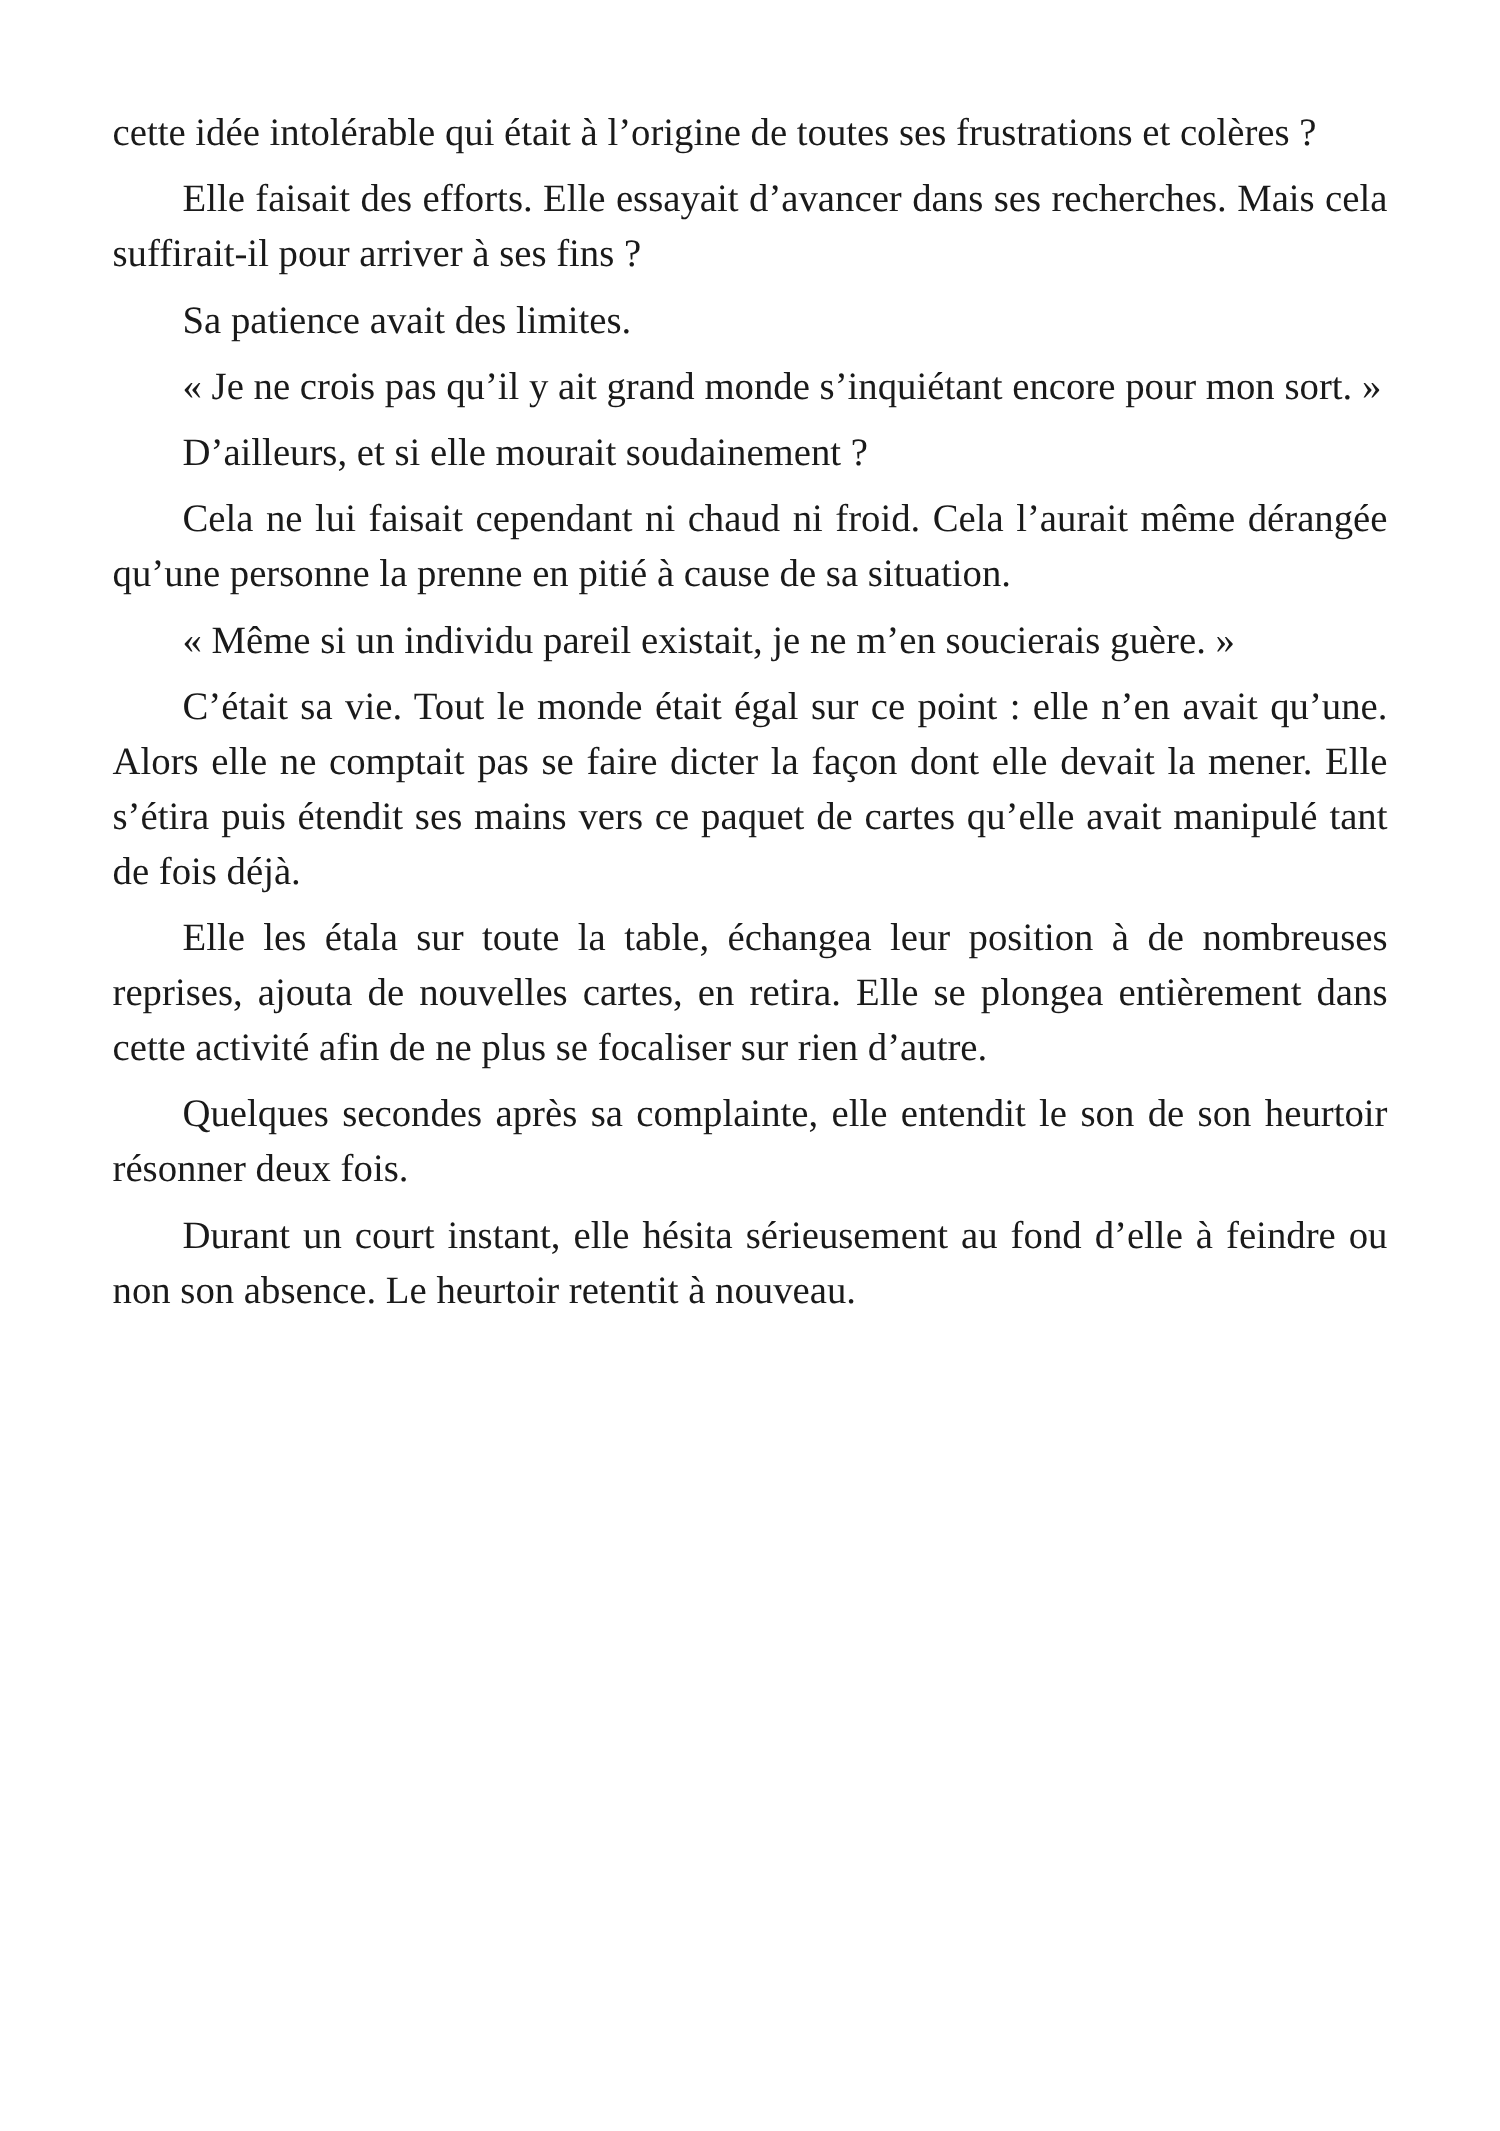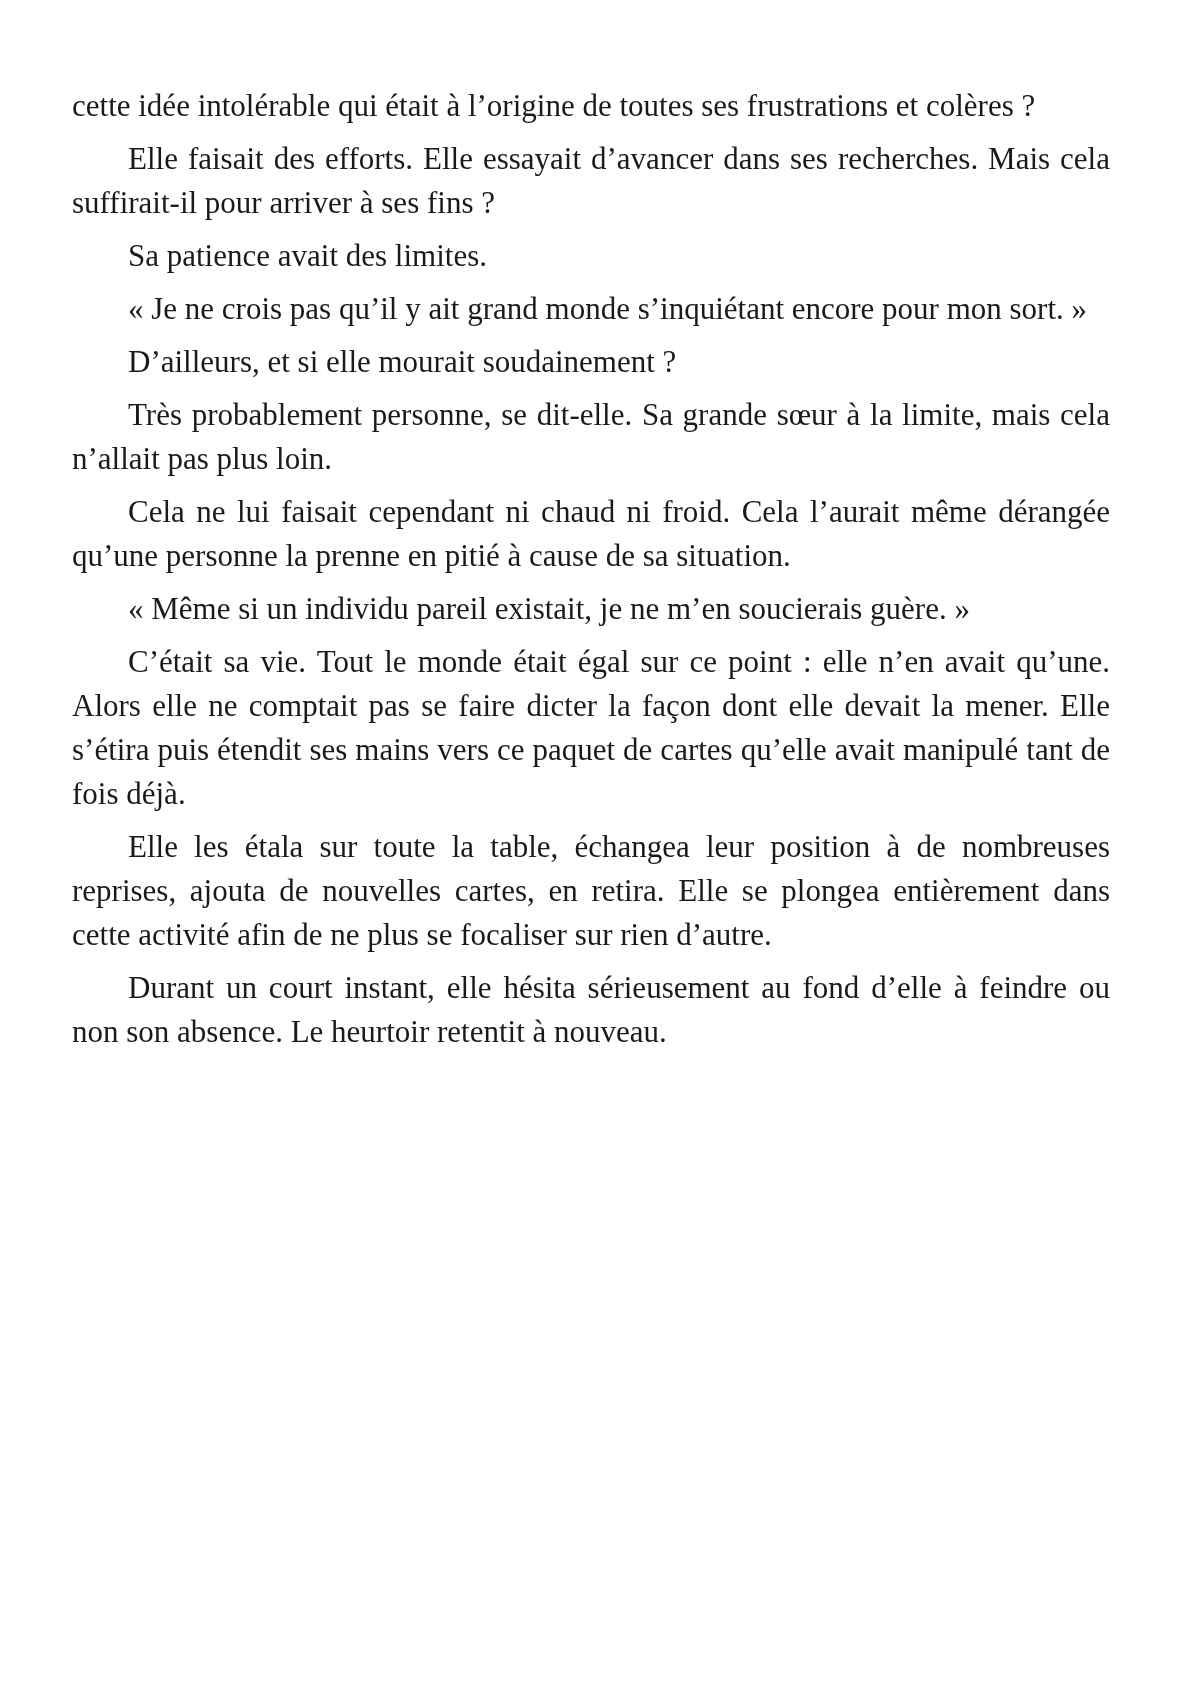--- a/index.html
+++ b/index.html
@@ -10,21 +10,21 @@
   .page {
     position: relative;
     box-sizing: border-box;
     width: 1200px;
     height: 1705px;
     background: #ffffff;
     overflow: hidden;
   }
   .text-block {
     box-sizing: border-box;
-    padding: 84px 90px 0 72px;
+    padding: 84px 90px 0 90px;
     font-family: "Liberation Serif", "DejaVu Serif", serif;
     font-size: 31px;
     line-height: 44px;
     color: #1a1a1a;
     text-align: justify;
     text-rendering: optimizeLegibility;
   }
   .text-block p {
     margin: 9px 0 0 0;
     padding: 0;
@@ -42,20 +42,20 @@
 </head>
 <body>
 
 <div class="page">
   <div class="text-block">
     <p class="flush">cette idée intolérable qui était à l’origine de toutes ses frustrations et colères&nbsp;?</p>
     <p class="indent">Elle faisait des efforts. Elle essayait d’avancer dans ses recherches. Mais cela suffirait-il pour arriver à ses fins&nbsp;?</p>
     <p class="indent">Sa patience avait des limites.</p>
     <p class="indent">«&nbsp;Je ne crois pas qu’il y ait grand monde s’inquiétant encore pour mon sort.&nbsp;»</p>
     <p class="indent">D’ailleurs, et si elle mourait soudainement&nbsp;?</p>
-    <p class="indent">Très probablement personne, se dit-elle. Sa grande sœur à la limite, mais cela n’allait pas plus loin.</p>
     <p class="indent">Cela ne lui faisait cependant ni chaud ni froid. Cela l’aurait même dérangée qu’une personne la prenne en pitié à cause de sa situation.</p>
     <p class="indent">«&nbsp;Même si un individu pareil existait, je ne m’en soucierais guère.&nbsp;»</p>
     <p class="indent">C’était sa vie. Tout le monde était égal sur ce point&nbsp;: elle n’en avait qu’une. Alors elle ne comptait pas se faire dicter la façon dont elle devait la mener. Elle s’étira puis étendit ses mains vers ce paquet de cartes qu’elle avait manipulé tant de fois déjà.</p>
     <p class="indent">Elle les étala sur toute la table, échangea leur position à de nom­breuses reprises, ajouta de nouvelles cartes, en retira. Elle se plongea entièrement dans cette activité afin de ne plus se focaliser sur rien d’autre.</p>
+    <p class="indent">Quelques secondes après sa complainte, elle entendit le son de son heurtoir résonner deux fois.</p>
     <p class="indent">Durant un court instant, elle hésita sérieusement au fond d’elle à feindre ou non son absence. Le heurtoir retentit à nouveau.</p>
   </div>
 </div>
 
 </body></html>

